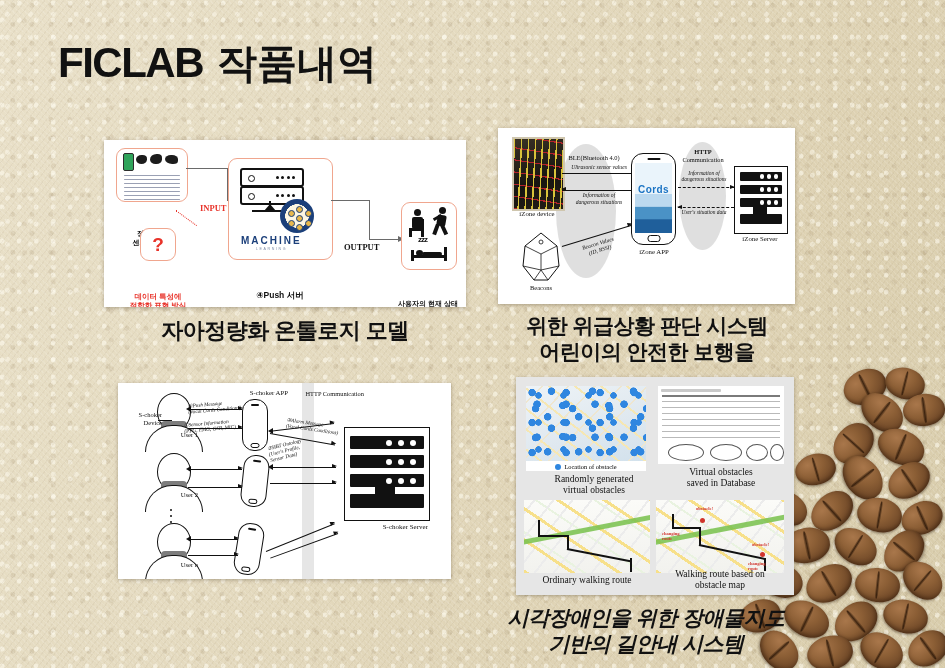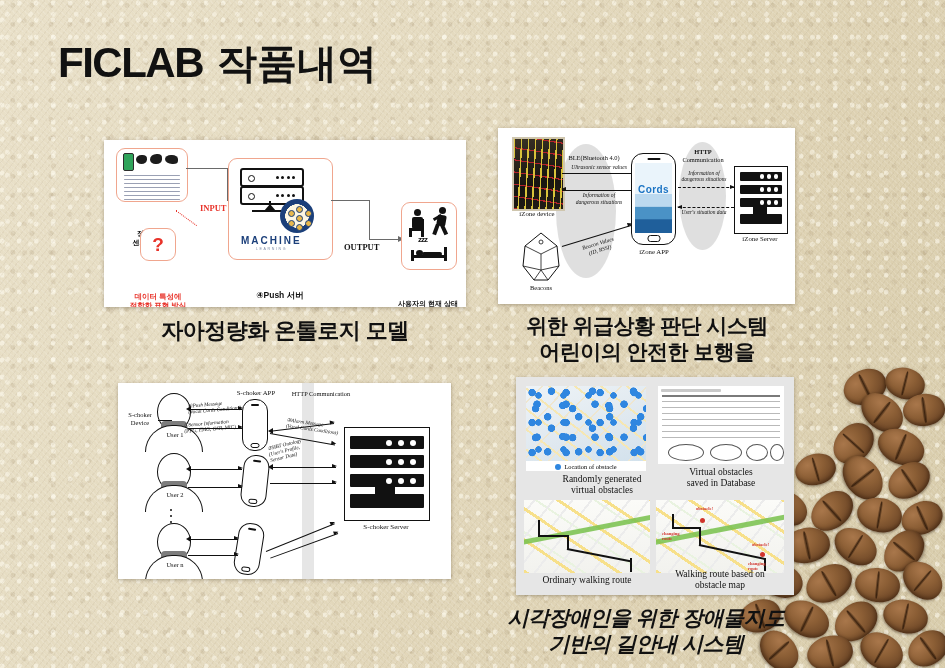--- a/index.html
+++ b/index.html
@@ -105,21 +105,21 @@
   .phone .hbtn{position:absolute;left:50%;transform:translateX(-50%);bottom:2.5px;width:11px;height:4.5px;border:1px solid #111;border-radius:3px;}
   .izone-word{position:absolute;left:50%;transform:translateX(-50%);top:30px;font-size:10px;font-weight:bold;color:#1c74c4;letter-spacing:.4px;}
   .beacon{position:absolute;}
   .srvbox{position:absolute;border:1.6px solid #111;background:#fff;}
   .srvbox .bar{position:absolute;left:5px;right:5px;height:9px;background:#111;border-radius:1px;}
   .srvbox .bar u{position:absolute;right:4px;top:2px;width:4.5px;height:4.5px;border-radius:50%;background:#fff;text-decoration:none;}
   .srvbox .bar u.b{right:11px;} .srvbox .bar u.c{right:18px;}
 
   
   #panel3{left:118px;top:383px;width:333px;height:196px;}
-  .p3-lbl{position:absolute;font-family:"Liberation Serif",serif;color:#111;text-align:center;line-height:1.18;}
+  .p3-lbl{position:absolute;font-family:"Liberation Serif",serif;color:#111;text-align:right;line-height:1.18;}
   .p3-ital{font-style:italic;}
   .person{position:absolute;}
   .person .head{position:absolute;left:50%;transform:translateX(-50%);top:0;width:32px;height:36px;border:1.6px solid #111;border-radius:50%;background:#fff;}
   .person .body{position:absolute;left:50%;transform:translateX(-50%);top:32px;width:56px;height:26px;border:1.6px solid #111;border-radius:28px 28px 0 0;background:#fff;border-bottom:none;}
   .person .collar{position:absolute;left:50%;transform:translateX(-50%);top:28px;width:26px;height:9px;border-radius:4px;background:#7d7d7d;}
   .arrow-d{position:absolute;height:1px;background:#111;transform-origin:0 50%;}
   .arrow-d::after{content:"";position:absolute;right:-1px;top:-2.6px;border-left:5px solid #111;border-top:2.8px solid transparent;border-bottom:2.8px solid transparent;}
   .vband{position:absolute;background:#e2e2e2;opacity:.85;}
   .dots3{position:absolute;color:#111;font-size:12px;line-height:5px;letter-spacing:0;}
 
@@ -502,21 +502,21 @@
     <div class="p3-lbl" style="left:226px;top:140px;width:84px;font-size:7px;">S-choker Server</div>
   </div>
 
   <div class="panel" id="panel4">
 
     <div class="mapimg obsmap" style="left:10px;top:9px;width:120px;height:85px;">
       <div class="legend">
         <span class="dot"></span><span>Location of obstacle</span>
       </div>
     </div>
-    <div class="p4-cap" style="left:20px;top:97px;width:132px;">
+    <div class="p4-cap" style="left:12px;top:97px;width:132px;">
       <div>Randomly generated</div>
       <div>virtual obstacles</div>
     </div>
 
     <div class="mapimg dbimg" style="left:142px;top:9px;width:126px;height:78px;">
       <div style="position:absolute;left:3px;top:3px;width:60px;height:3px;background:#c9c9c9;border-radius:1px;"></div>
       <div class="dbhead"></div>
       <div class="dbrow" style="top:15px;"></div>
       <div class="dbrow" style="top:21px;"></div>
       <div class="dbrow" style="top:27px;"></div>

